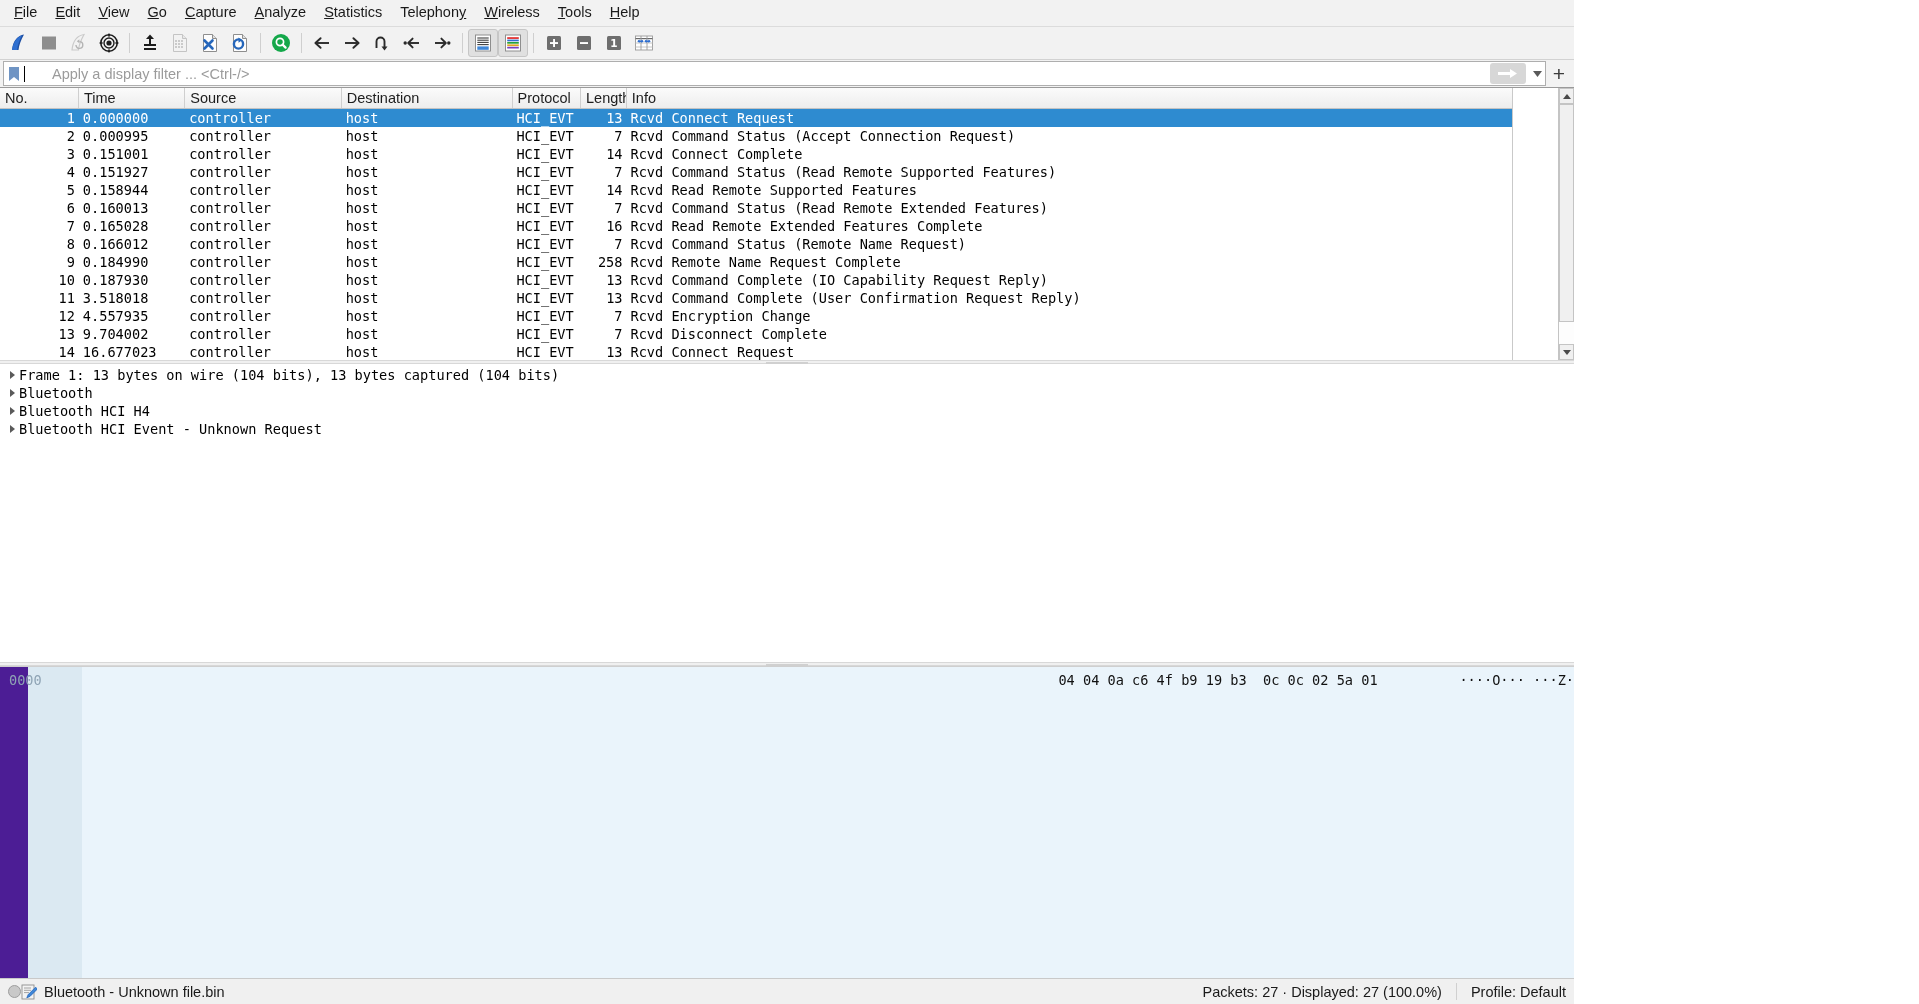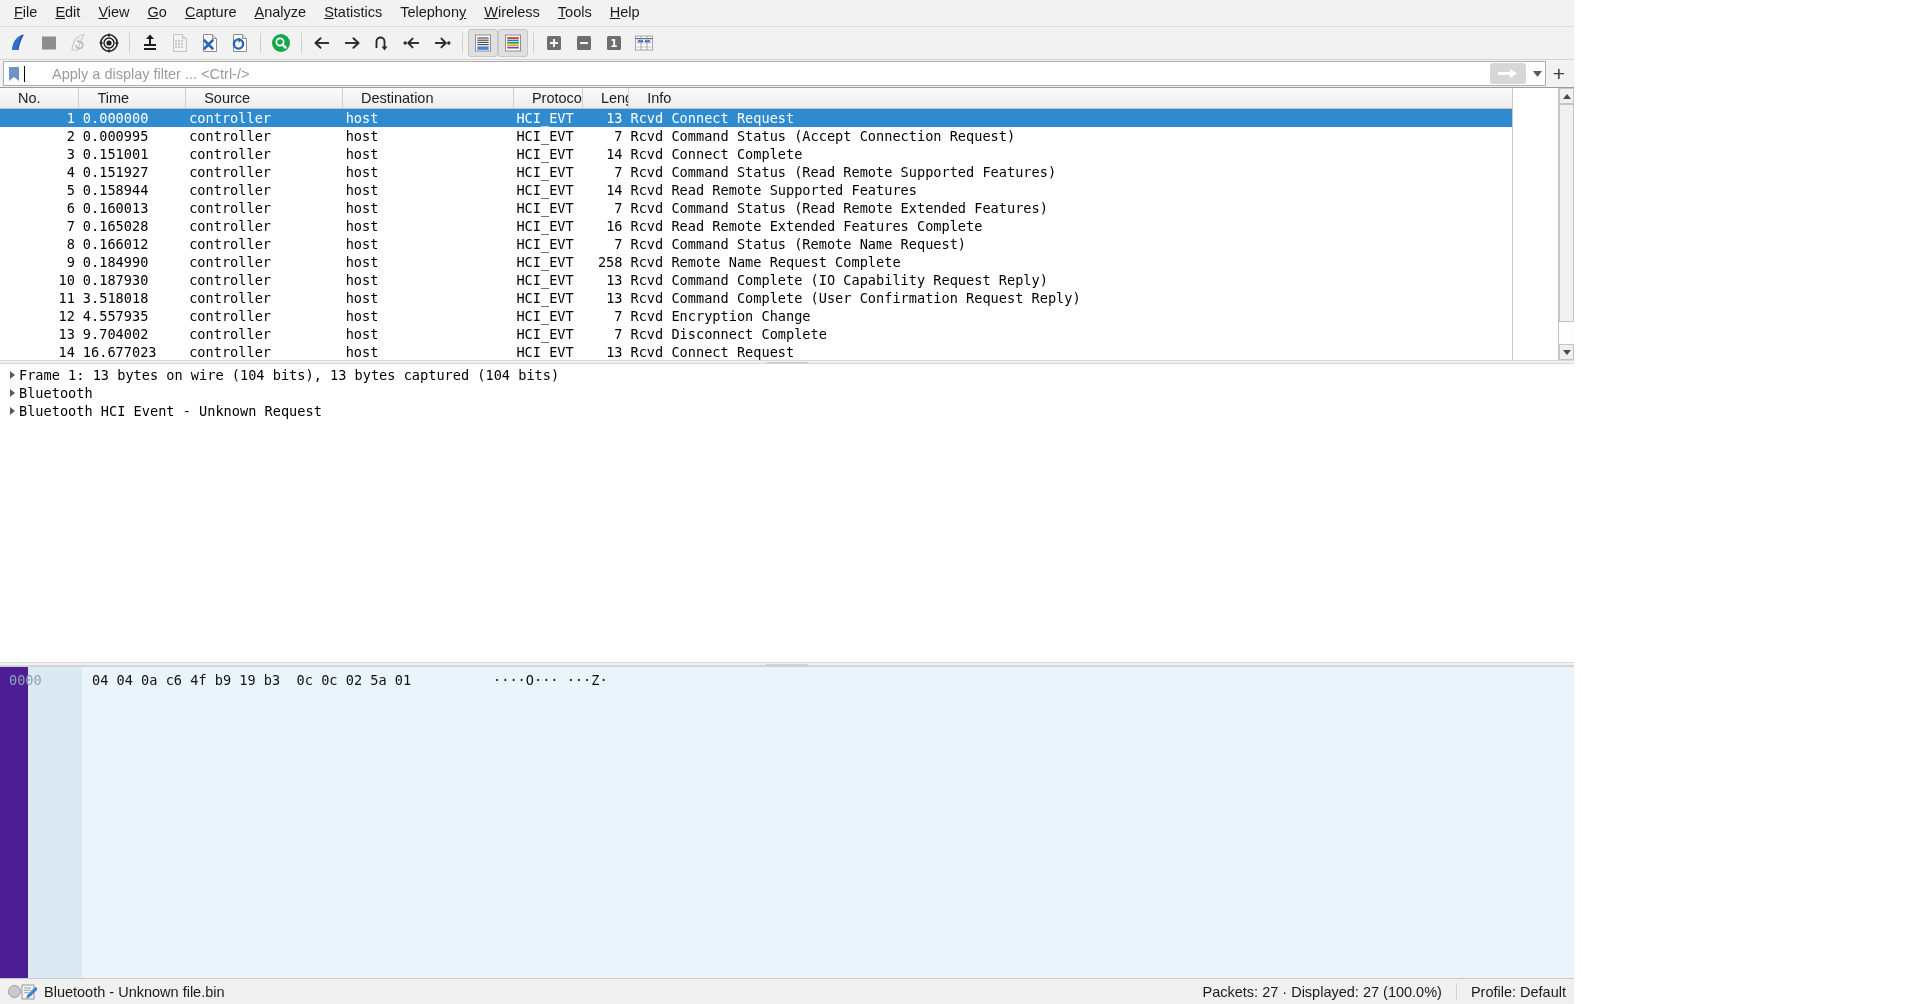--- a/index.html
+++ b/index.html
@@ -104,21 +104,21 @@
   }
   .plist-head {
     height: 21px; flex: 0 0 21px;
     background: linear-gradient(#fbfbfb, #ededed);
     border-bottom: 1px solid #c3c3c3;
     display: flex; position: relative;
     font-size: 14.5px; color: #1d1d1d;
   }
   .plist-head .col {
     border-right: 1px solid #cfcfcf;
-    padding-left: 18px; display:flex; align-items:center;
+    padding-left: 5px; display:flex; align-items:center;
     overflow:hidden; white-space:nowrap;
     height: 100%;
   }
   .plist-rows {
     flex: 1 1 auto; position: relative; overflow: hidden;
     background: #fff;
   }
   .prow {
     height: 18px; display:flex; align-items:center;
     font-family: "DejaVu Sans Mono", monospace;
@@ -182,21 +182,21 @@
   .bytes-pane {
     flex: 0 0 312px;
     background:#4c1d95;
     display:flex; position:relative; overflow:hidden;
     border-top: 1px solid #cfcfcf;
     padding-left: 28px;
   }
   .bytes-gutter {
     width: 54px; flex:0 0 54px; background:#dbe9f2; height:100%;
   }
-  .bytes-body { flex:1 1 auto; background:#eaf4fb; padding-top:4px;}
+  .bytes-body { flex:1 1 auto; background:#eaf4fb; padding-top:4px;text-align:right;}
   .brow { height:18px; line-height:18px; font-family:"DejaVu Sans Mono", monospace; font-size:13.6px; white-space:pre;}
   .boff { color:#8fa4b5; position:absolute; left:9px; top:4px; font-family:"DejaVu Sans Mono", monospace; font-size:13.6px; line-height:18px;}
   .bhex { color:#111; padding-left:10px;}
   .bascii { color:#111; }
 
   
   .statusbar {
     height: 26px; flex:0 0 26px;
     background:#f0f0f0; border-top:1px solid #c9c9c9;
     display:flex; align-items:center;
@@ -614,20 +614,26 @@
       <div class="drow">
         <span class="tri">
           <i></i>
         </span>
         <span>Bluetooth</span>
       </div>
       <div class="drow">
         <span class="tri">
           <i></i>
         </span>
+        <span>Bluetooth HCI H4</span>
+      </div>
+      <div class="drow">
+        <span class="tri">
+          <i></i>
+        </span>
         <span>Bluetooth HCI Event - Unknown Request</span>
       </div>
     </div>
 
   <div class="pane-splitter">
       <div class="grip"></div>
     </div>
 
   <div class="bytes-pane">
     <div class="bytes-gutter"></div>

